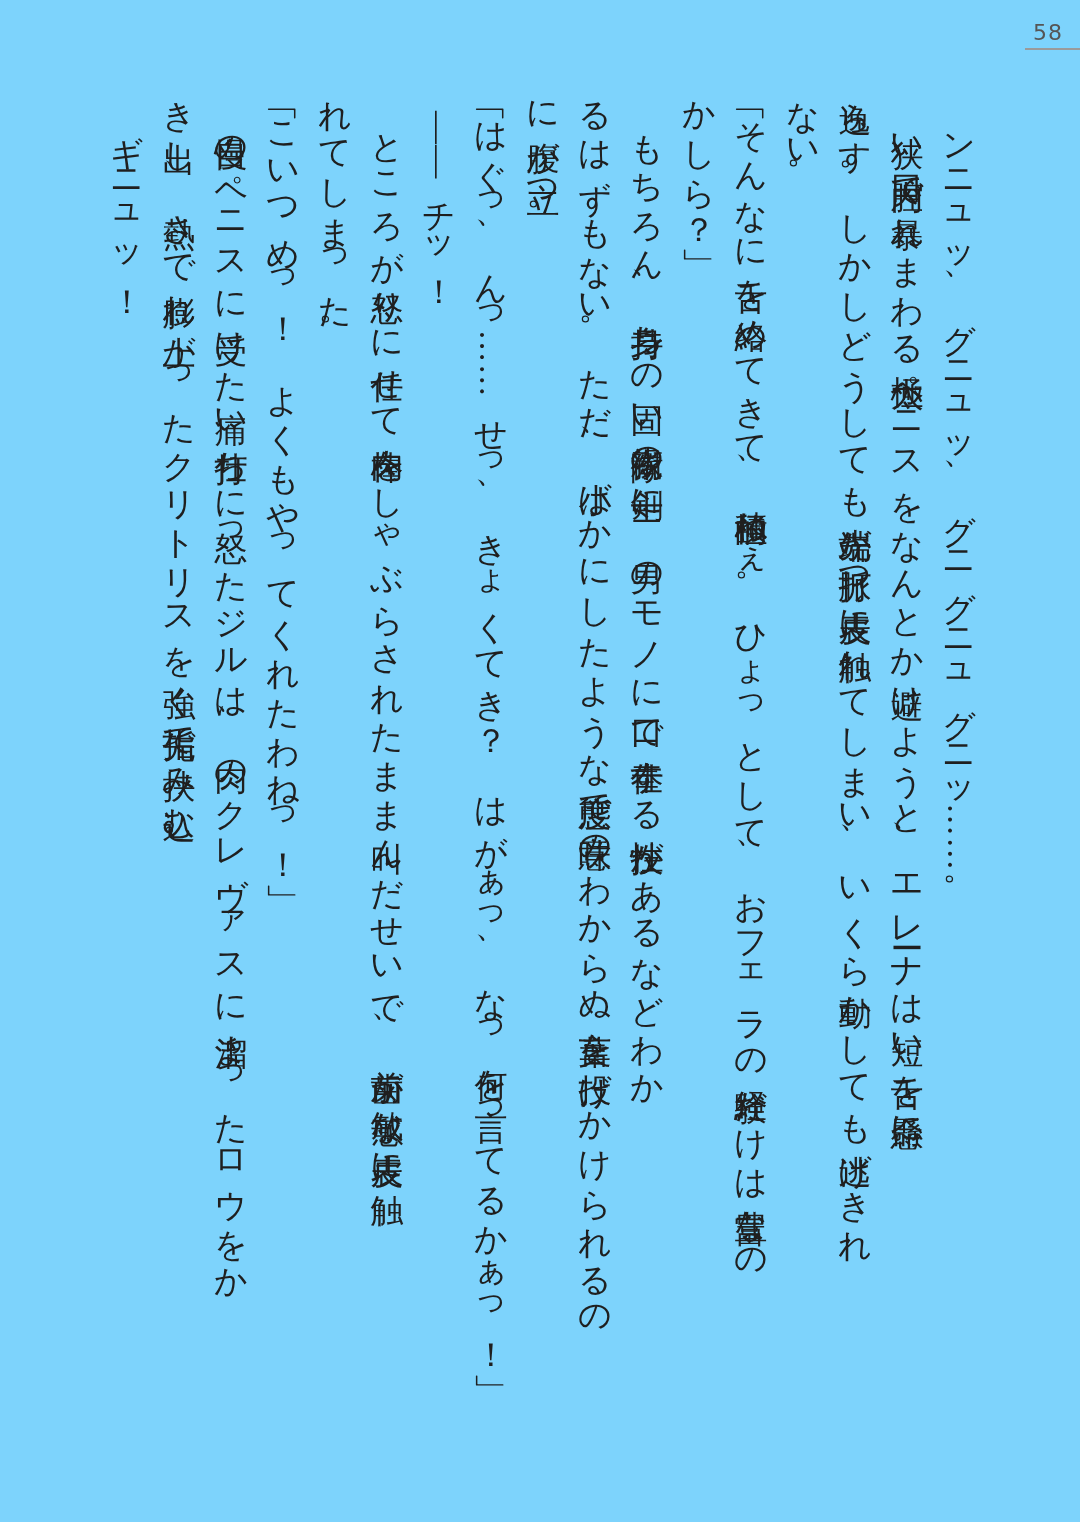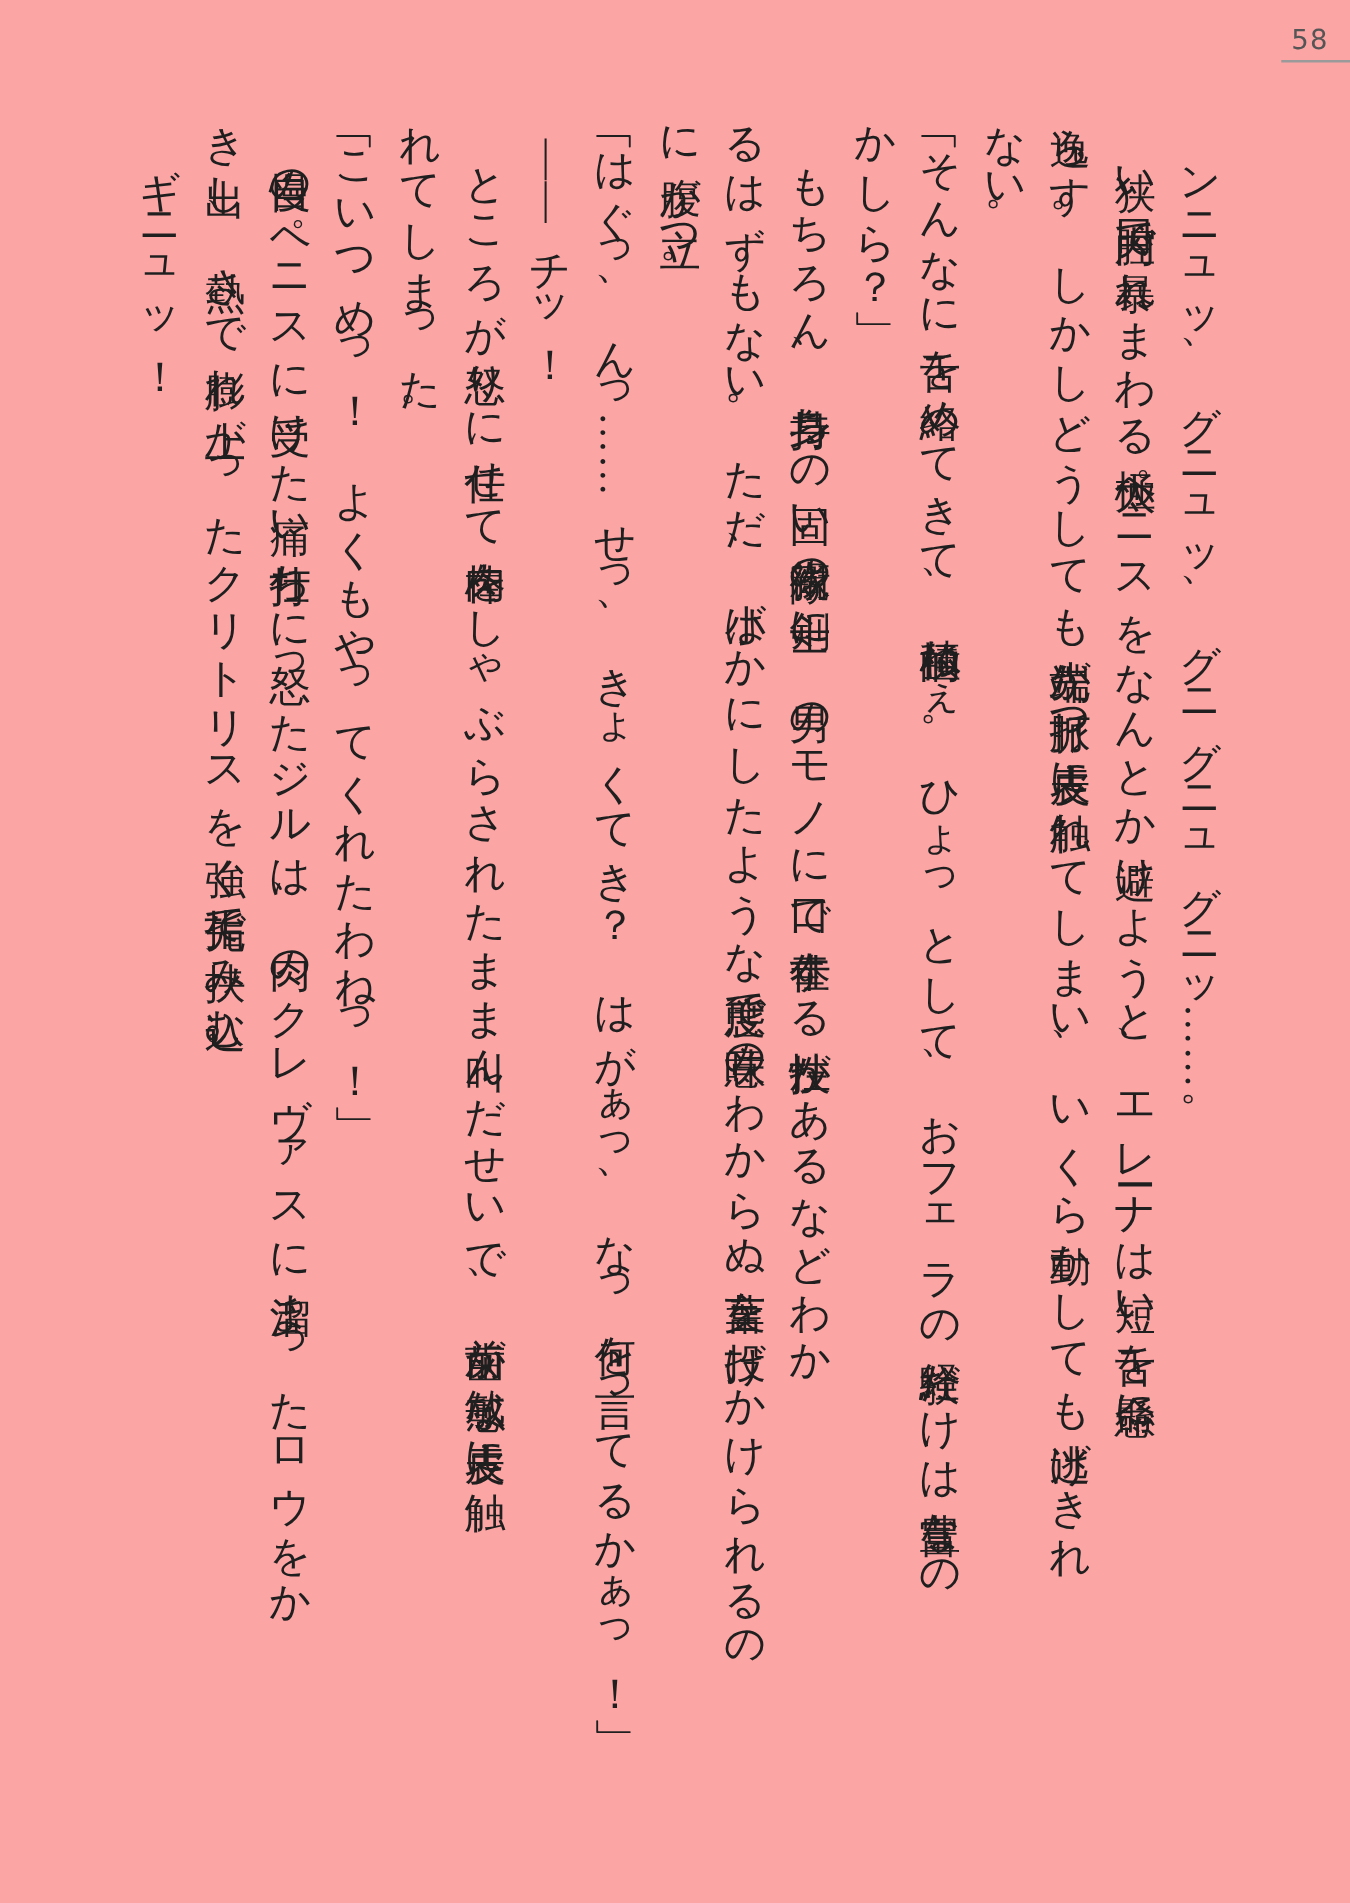--- a/index.html
+++ b/index.html
@@ -3,21 +3,21 @@
 <meta charset="utf-8">
 <style>
   html, body {
     margin: 0;
     padding: 0;
   }
   .page {
     position: relative;
     width: 1080px;
     height: 1522px;
-    background: #fca5a5;
+    background: #7dd3fc;
     overflow: hidden;
     font-family: "Liberation Serif", "DejaVu Serif", serif;
   }
   .page-number-strip {
     position: absolute;
     top: 20px;
     right: 0;
     width: 55px;
     height: 28px;
     border-bottom: 2px solid #9a9a9a;

